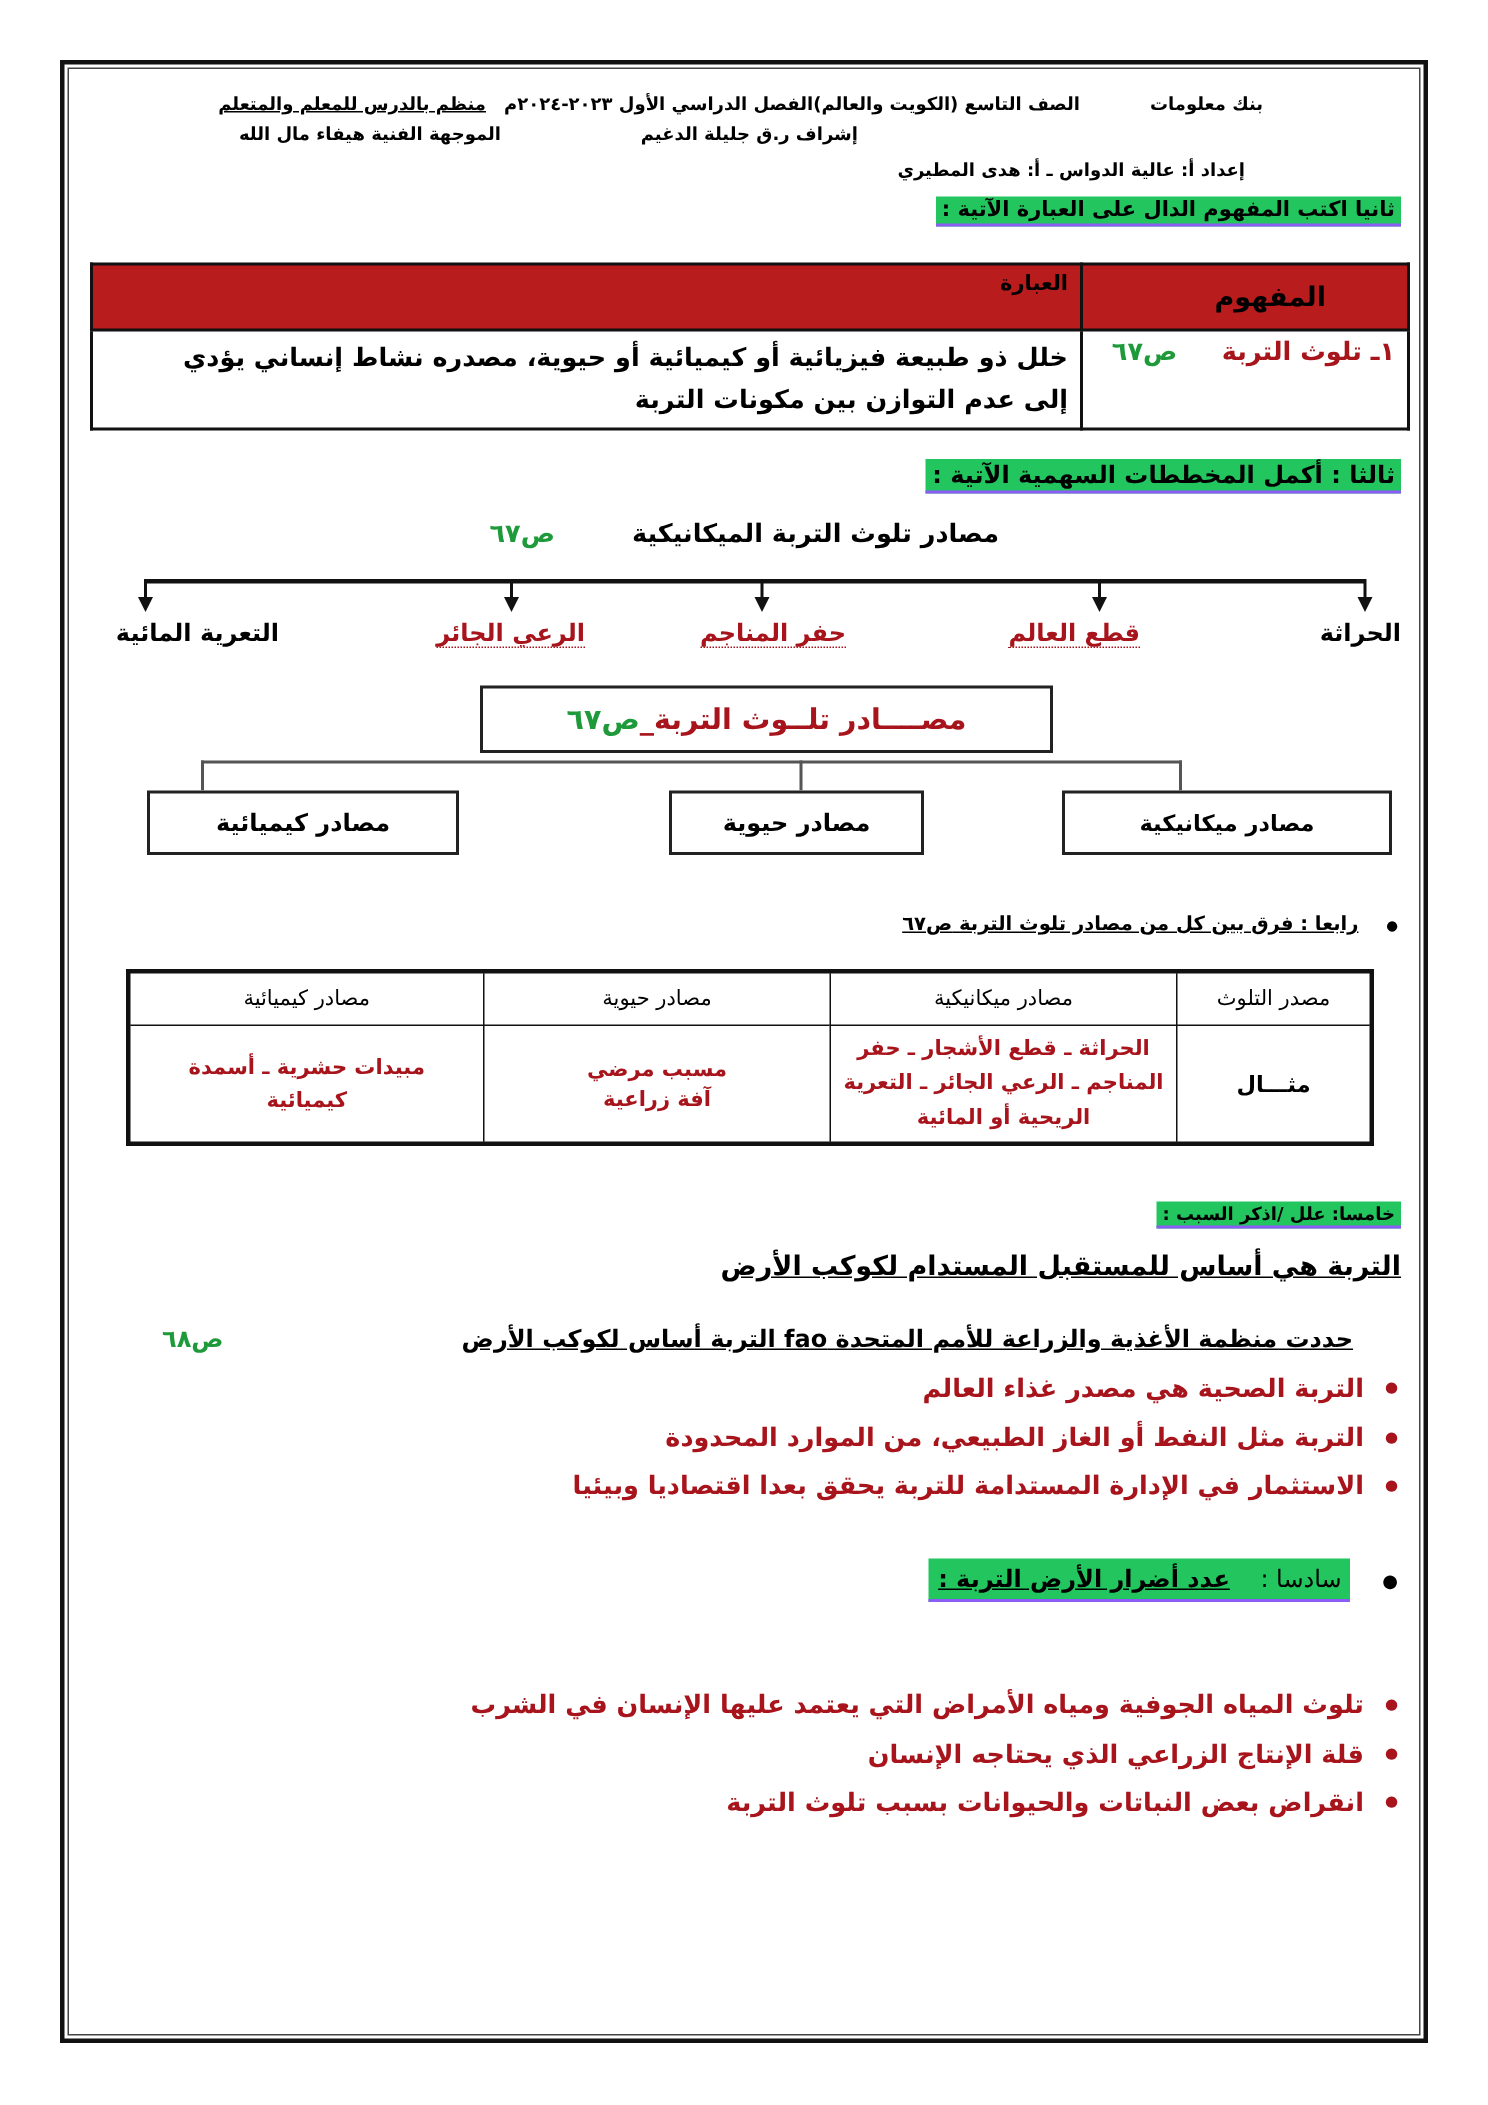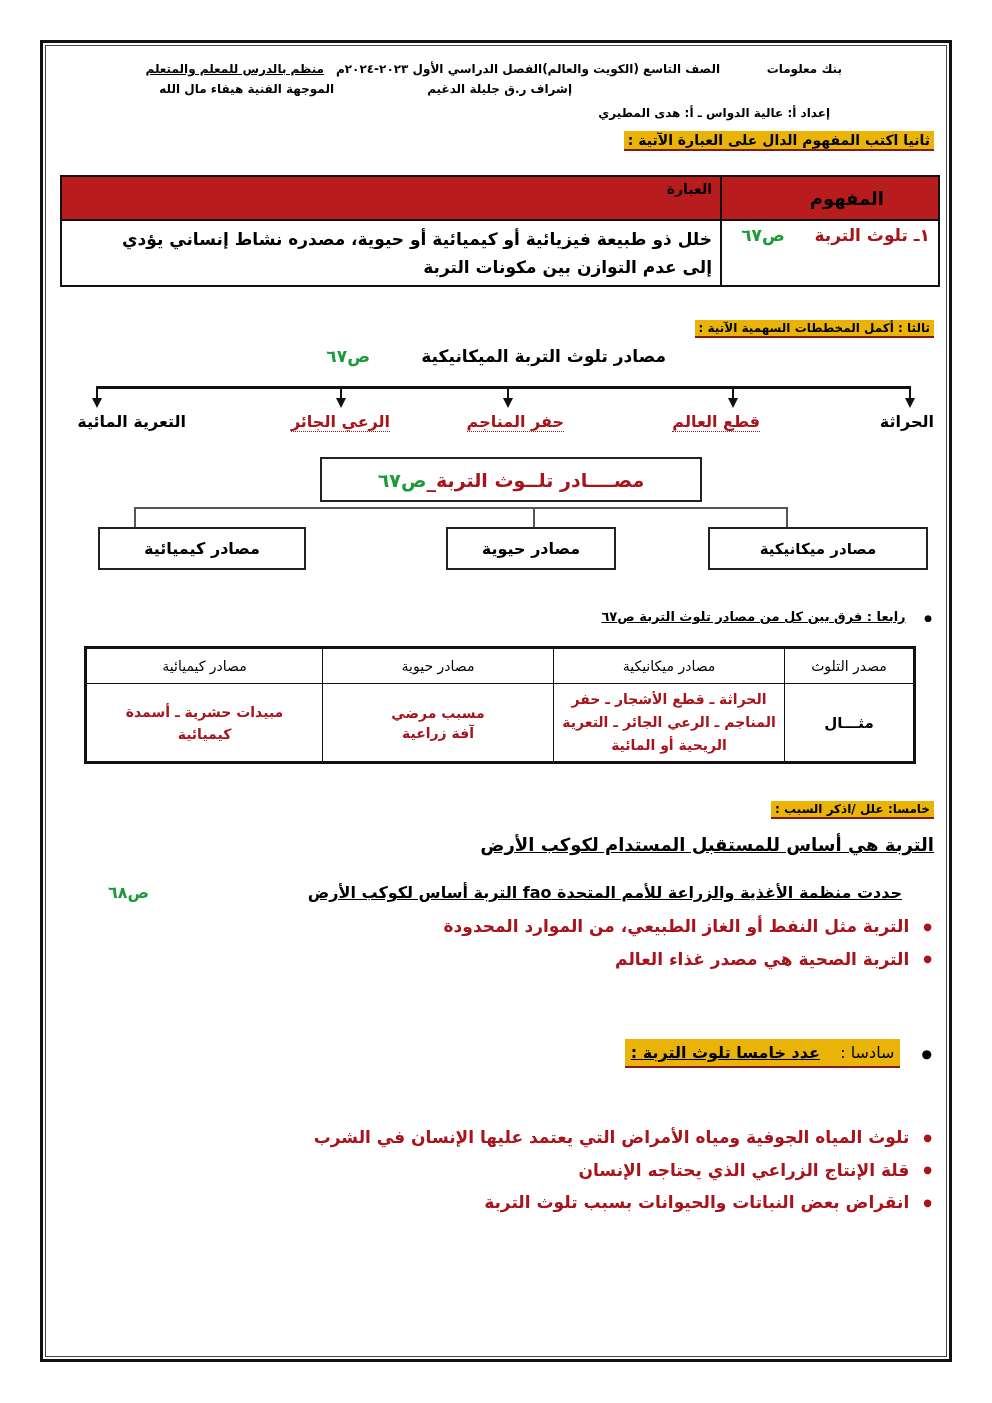--- a/index.html
+++ b/index.html
@@ -6,21 +6,21 @@
     html, body { width: 992px; height: 1403px; background: #fff; }
     body { position: relative; font-family: "DejaVu Sans", sans-serif; color: #000; direction: rtl; }
     .frame-outer { position: absolute; left: 40px; top: 40px; width: 912px; height: 1322px; border: 3px solid #111; }
     .frame-inner { position: absolute; left: 45px; top: 45px; width: 902px; height: 1312px; border: 1px solid #444; }
     .abs { position: absolute; white-space: nowrap; }
     .red { color: #a8141c; }
     .green { color: #1e9a3a; }
     .bold { font-weight: bold; }
     .hdr { font-size: 12px; font-weight: bold; }
     .u { text-decoration: underline; }
-    .shaded { background: #eab308; border-bottom: 2px solid #7f1d1d; padding: 1px 4px; }
+    .shaded { background: #22c55e; border-bottom: 2px solid #8b5cf6; padding: 1px 4px; }
     table { border-collapse: collapse; }
     .t1 { position: absolute; left: 60px; top: 175px; width: 880px; border: 2px solid #111; }
     .t1 td { border: 2px solid #111; vertical-align: top; font-weight: bold; font-size: 17px; padding: 4px 8px; }
     .t1 tr.head td { background: #b91c1c; height: 44px; }
     .t2 { position: absolute; left: 84px; top: 646px; width: 832px; border: 3px solid #111; }
     .t2 td { border: 1.5px solid #111; text-align: center; font-size: 14px; padding: 4px 6px; }
     .t2 tr.head td { height: 36px; }
     .t2 tr.row td { height: 77px; font-weight: bold; }
     .hline { position: absolute; height: 3px; background: #111; }
     .vline { position: absolute; width: 1.5px; background: #111; }
@@ -56,21 +56,21 @@
     <td style="height:60px;">
       <span class="red">١ـ تلوث التربة</span>
       &nbsp;&nbsp;&nbsp;
       <span class="green">ص٦٧</span>
     </td>
     <td style="white-space:normal; line-height:28px; padding-left:28px;">خلل ذو طبيعة فيزيائية أو كيميائية أو حيوية، مصدره نشاط إنساني يؤدي إلى عدم التوازن بين مكونات التربة</td>
   </tr>
 </tbody>
   </table>
 
-<div class="abs bold shaded" style="right:58px; top:320px; font-size:12px;">ثالثا : أكمل المخططات السهمية الآتية :</div>
+<div class="abs bold shaded" style="right:58px; top:306px; font-size:16px;">ثالثا : أكمل المخططات السهمية الآتية :</div>
 
 <div class="abs bold" style="right:326px; top:346px; font-size:17px;">مصادر تلوث التربة الميكانيكية</div>
 <div class="abs bold green" style="right:622px; top:346px; font-size:17px;">ص٦٧</div>
 
 <div class="hline" style="left:96px; top:386px; width:814px;"></div>
 <div class="vline" style="left:96px; top:386px; height:14px;"></div>
 <div class="vline" style="left:340px; top:386px; height:14px;"></div>
 <div class="vline" style="left:507px; top:386px; height:14px;"></div>
 <div class="vline" style="left:732px; top:386px; height:14px;"></div>
 <div class="vline" style="left:909px; top:386px; height:14px;"></div>
@@ -121,30 +121,31 @@
   </tr>
 </tbody>
   </table>
 
 <div class="abs bold shaded" style="right:58px; top:801px; font-size:12px;">خامسا: علل /اذكر السبب :</div>
 <div class="abs bold u" style="right:58px; top:834px; font-size:18px;">التربة هي أساس للمستقبل المستدام لكوكب الأرض</div>
 <div class="abs bold u" style="right:90px; top:883px; font-size:16px;">حددت منظمة الأغذية والزراعة للأمم المتحدة fao التربة أساس لكوكب الأرض</div>
 <div class="abs bold green" style="left:108px; top:883px; font-size:16px;">ص٦٨</div>
 
 <ul class="bullet-list" style="top:910px;">
+  <li>التربة الصحية هي مصدر غذاء العالم</li>
   <li>التربة مثل النفط أو الغاز الطبيعي، من الموارد المحدودة</li>
-  <li>التربة الصحية هي مصدر غذاء العالم</li>
+  <li>الاستثمار في الإدارة المستدامة للتربة يحقق بعدا اقتصاديا وبيئيا</li>
 </ul>
 
 <div class="abs" style="right:60px; top:1043px; font-size:16px;">
   <span style="font-size:12px; margin-left:16px;">●</span>
   <span class="shaded" style="padding:4px 6px;">
     <span>سادسا :</span>
     &nbsp;&nbsp;
-    <span class="bold u">عدد خامسا تلوث التربة :</span>
+    <span class="bold u">عدد أضرار الأرض التربة :</span>
   </span>
 </div>
 
 <ul class="bullet-list" style="top:1121px;">
   <li>تلوث المياه الجوفية ومياه الأمراض التي يعتمد عليها الإنسان في الشرب</li>
   <li>قلة الإنتاج الزراعي الذي يحتاجه الإنسان</li>
   <li>انقراض بعض النباتات والحيوانات بسبب تلوث التربة</li>
 </ul>
 
 </body></html>

